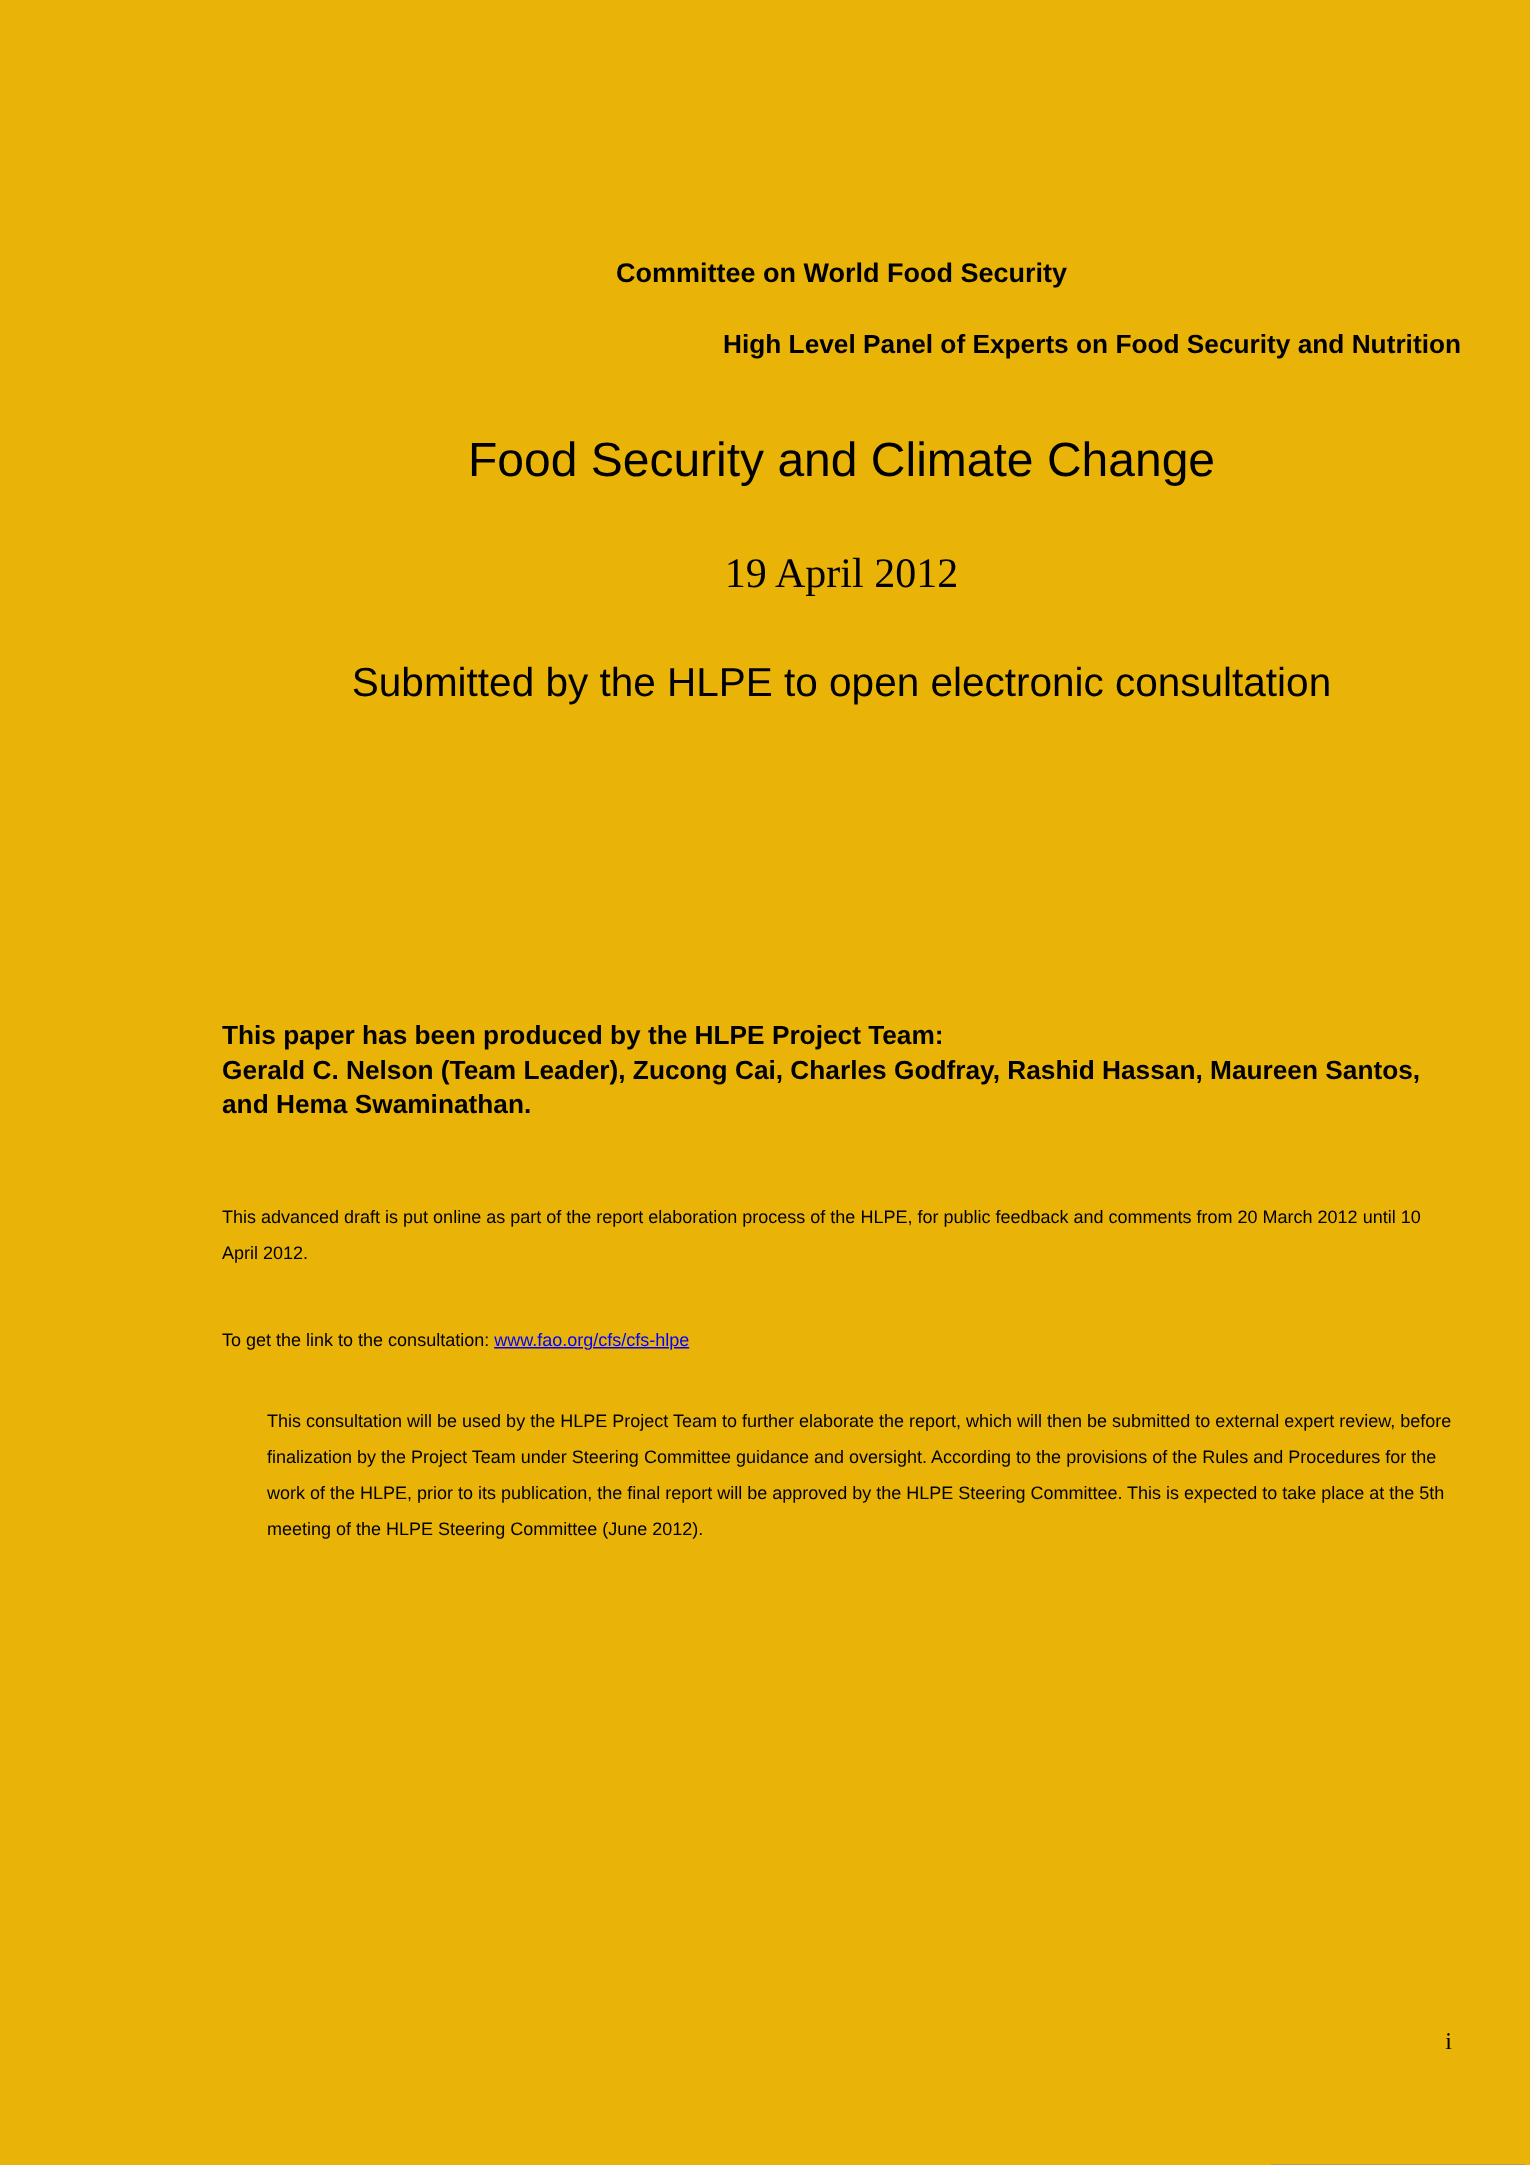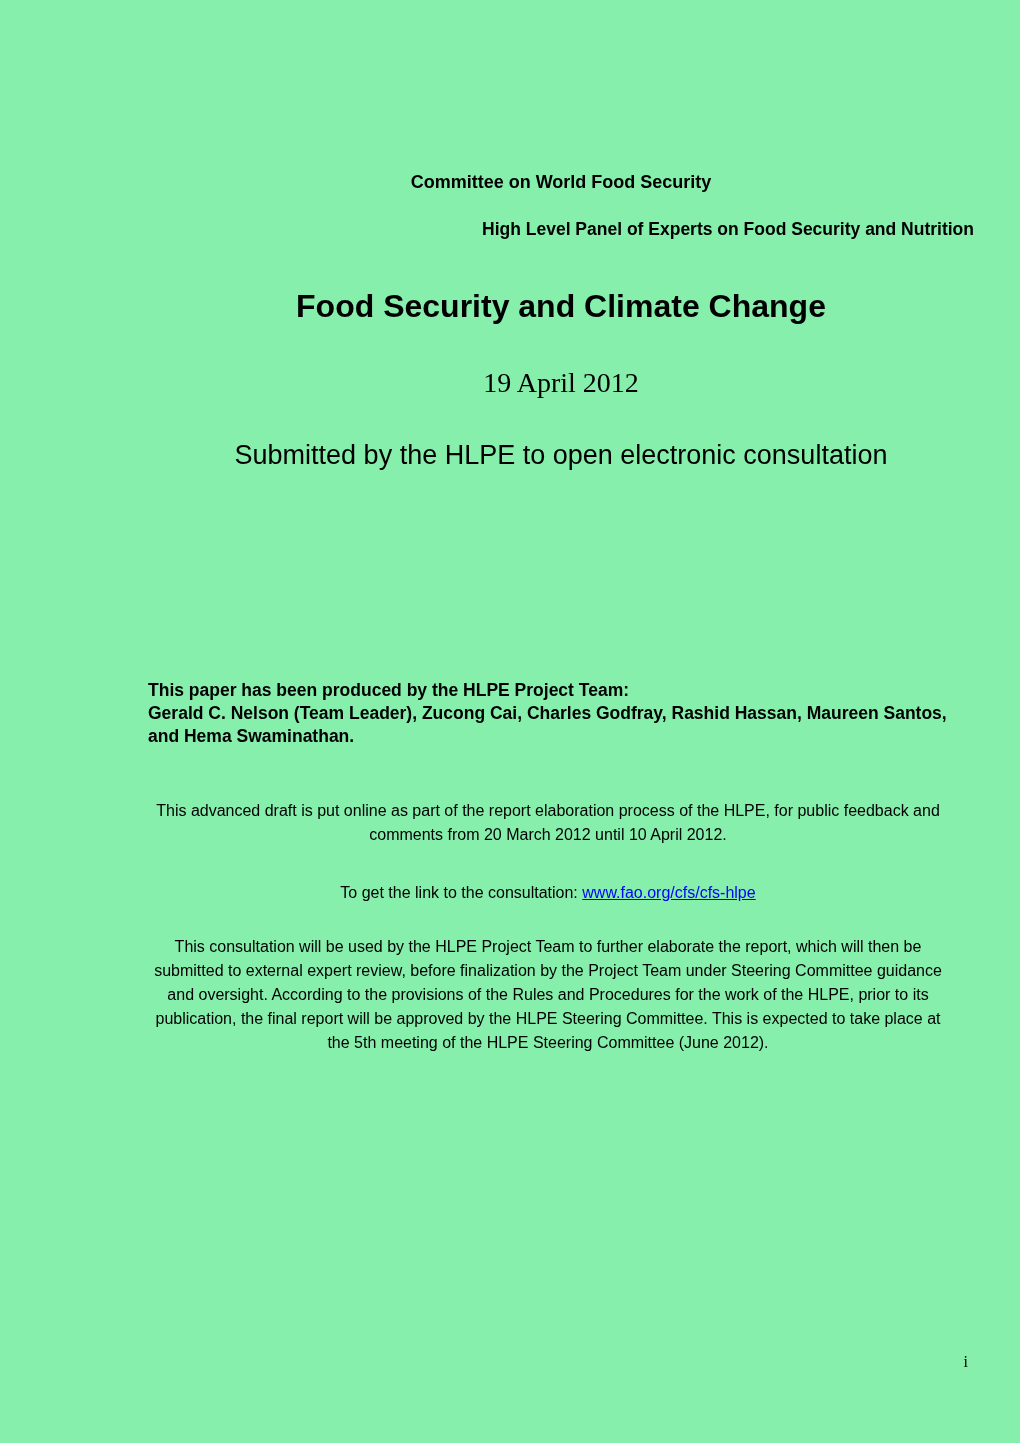--- a/index.html
+++ b/index.html
@@ -3,40 +3,40 @@
 <meta charset="utf-8">
 <style>
   * { margin: 0; padding: 0; box-sizing: border-box; }
   html, body { background: #888; }
   body { font-family: "Liberation Sans", sans-serif; }
   .page {
     position: relative;
     width: 1020px;
     height: 1443px;
     margin: 0 auto;
-    background: #86efac;
+    background: #eab308;
     color: #000000;
     padding: 172px 16px 0 148px;
     overflow: hidden;
   }
   .centered {
     width: 826px;           
     text-align: center;
   }
   .hdr {
     font-size: 18px;
     line-height: 21px;
     font-weight: bold;
   }
   .hdr-1 { margin-bottom: 26px; }
   .hdr-2 { font-size: 17.5px; margin-bottom: 48px; text-align: right; }
   .big-title {
     font-size: 32px;
     line-height: 37px;
-    font-weight: bold;
+    font-weight: normal;
   }
   .title-1 { margin-bottom: 41px; }
   .title-2 { margin-bottom: 81px; }
   .date-line {
     font-family: "Liberation Serif", serif;
     font-size: 28px;
     line-height: 34px;
     font-weight: normal;
     margin-bottom: 39px;
   }
@@ -49,27 +49,26 @@
   .team-block {
     width: 800px;
     font-size: 17.5px;
     line-height: 23px;
     margin-bottom: 51px;
   }
   .team-intro { font-weight: bold; }
   .team-members { font-weight: bold; }
   .body-par {
     width: 800px;
-    font-size: 16px;
+    font-size: 12px;
     line-height: 24px;
-    text-align: center;
   }
   .draft-note { margin-bottom: 34px; }
   .link-line { margin-bottom: 30px; }
-  .consultation-note { margin-bottom: 0; }
+  .consultation-note { margin-bottom: 0; margin-left: 30px; }
   a.consult-link {
     text-decoration: underline;
     cursor: pointer;
   }
   .page-number {
     position: absolute;
     right: 52px;
     bottom: 72px;
     font-family: "Liberation Serif", serif;
     font-size: 16px;

